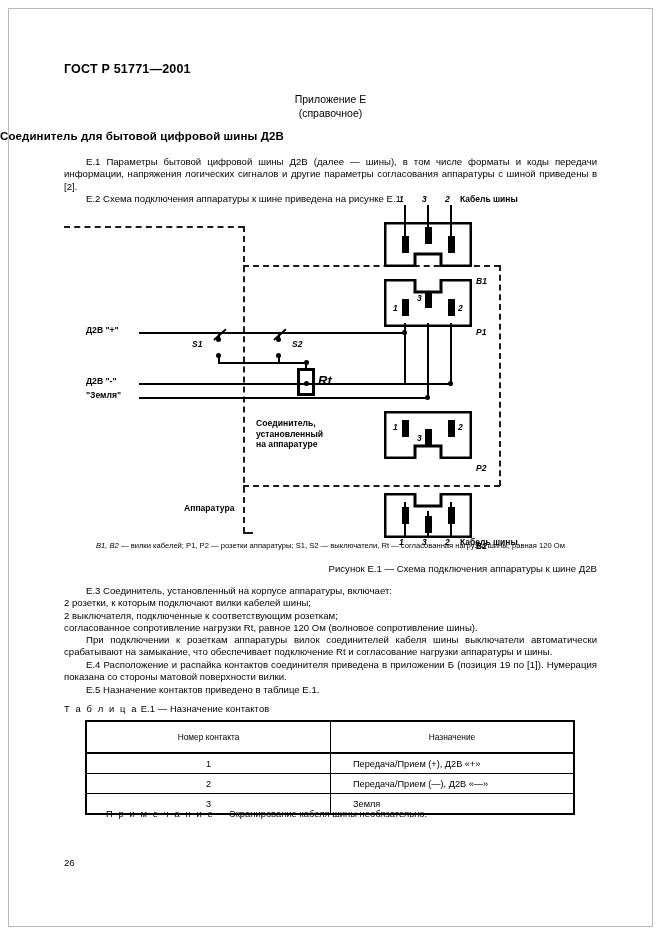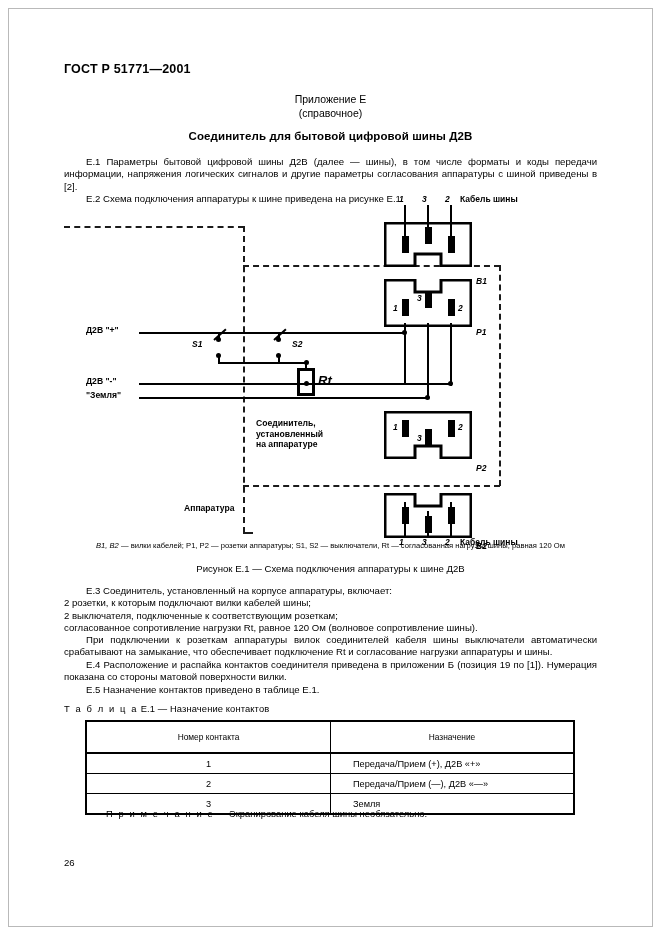--- a/index.html
+++ b/index.html
@@ -9,21 +9,21 @@
     -webkit-font-smoothing:none;
   }
   .page{position:absolute;left:0;top:0;width:661px;height:935px;background:#fff;}
   .page-border{position:absolute;left:8px;top:8px;width:643px;height:917px;border:1px solid #b9b9b9;}
 
   .gost{position:absolute;left:64px;top:62px;font-size:12.5px;font-weight:bold;letter-spacing:.2px;}
 
   .app-head{position:absolute;left:0;right:0;text-align:center;font-size:10.5px;}
   .app-1{top:93px;}
   .app-2{top:107px;}
-  .app-title{position:absolute;left:0;right:0;top:130px;text-align:center;font-size:11.5px;font-weight:bold;letter-spacing:.1px;}
+  .app-title{position:absolute;left:0;right:0;top:130px;font-size:11.5px;font-weight:bold;letter-spacing:.1px;}
 
   .para{position:absolute;font-size:9.6px;line-height:12.4px;text-align:justify;}
   .p-e1{left:64px;top:156px;width:533px;}
   .p-e1 .ind{display:inline-block;width:22px;}
 
   
   .fig{position:absolute;left:64px;top:203px;width:533px;height:330px;}
   .ln{position:absolute;background:#000;}
   .h{height:2px;}
   .v{width:2px;}
@@ -38,21 +38,21 @@
 
   .figtext{position:absolute;font-size:8.6px;font-weight:bold;line-height:10.5px;white-space:pre-line;}
   .buslabel{position:absolute;font-size:8.6px;font-weight:bold;white-space:nowrap;}
 
   .swlabel{position:absolute;font-size:8.5px;font-weight:bold;font-style:italic;}
   .rlabel{position:absolute;font-size:13px;font-weight:bold;font-style:italic;}
   .node{position:absolute;width:5px;height:5px;border-radius:50%;background:#000;}
 
   .legend{position:absolute;left:64px;top:541px;width:533px;text-align:center;font-size:7.6px;}
   .legend i{font-style:italic;}
-  .figcap{position:absolute;left:64px;top:563px;width:533px;text-align:center;font-size:9.6px;}
+  .figcap{position:absolute;left:64px;top:563px;width:533px;text-align:right;font-size:9.6px;}
 
   .p-e3{left:64px;top:585px;width:533px;}
   .p-e3 .ind{display:inline-block;width:22px;}
   .p-e3 div{text-align:left;}
   .p-e4{left:64px;top:634px;width:533px;}
   .p-e4 .ind{display:inline-block;width:22px;}
 
   .tcap{position:absolute;left:64px;top:703px;font-size:9.4px;letter-spacing:.1px;}
   .tcap .sp{letter-spacing:1.6px;}
 

